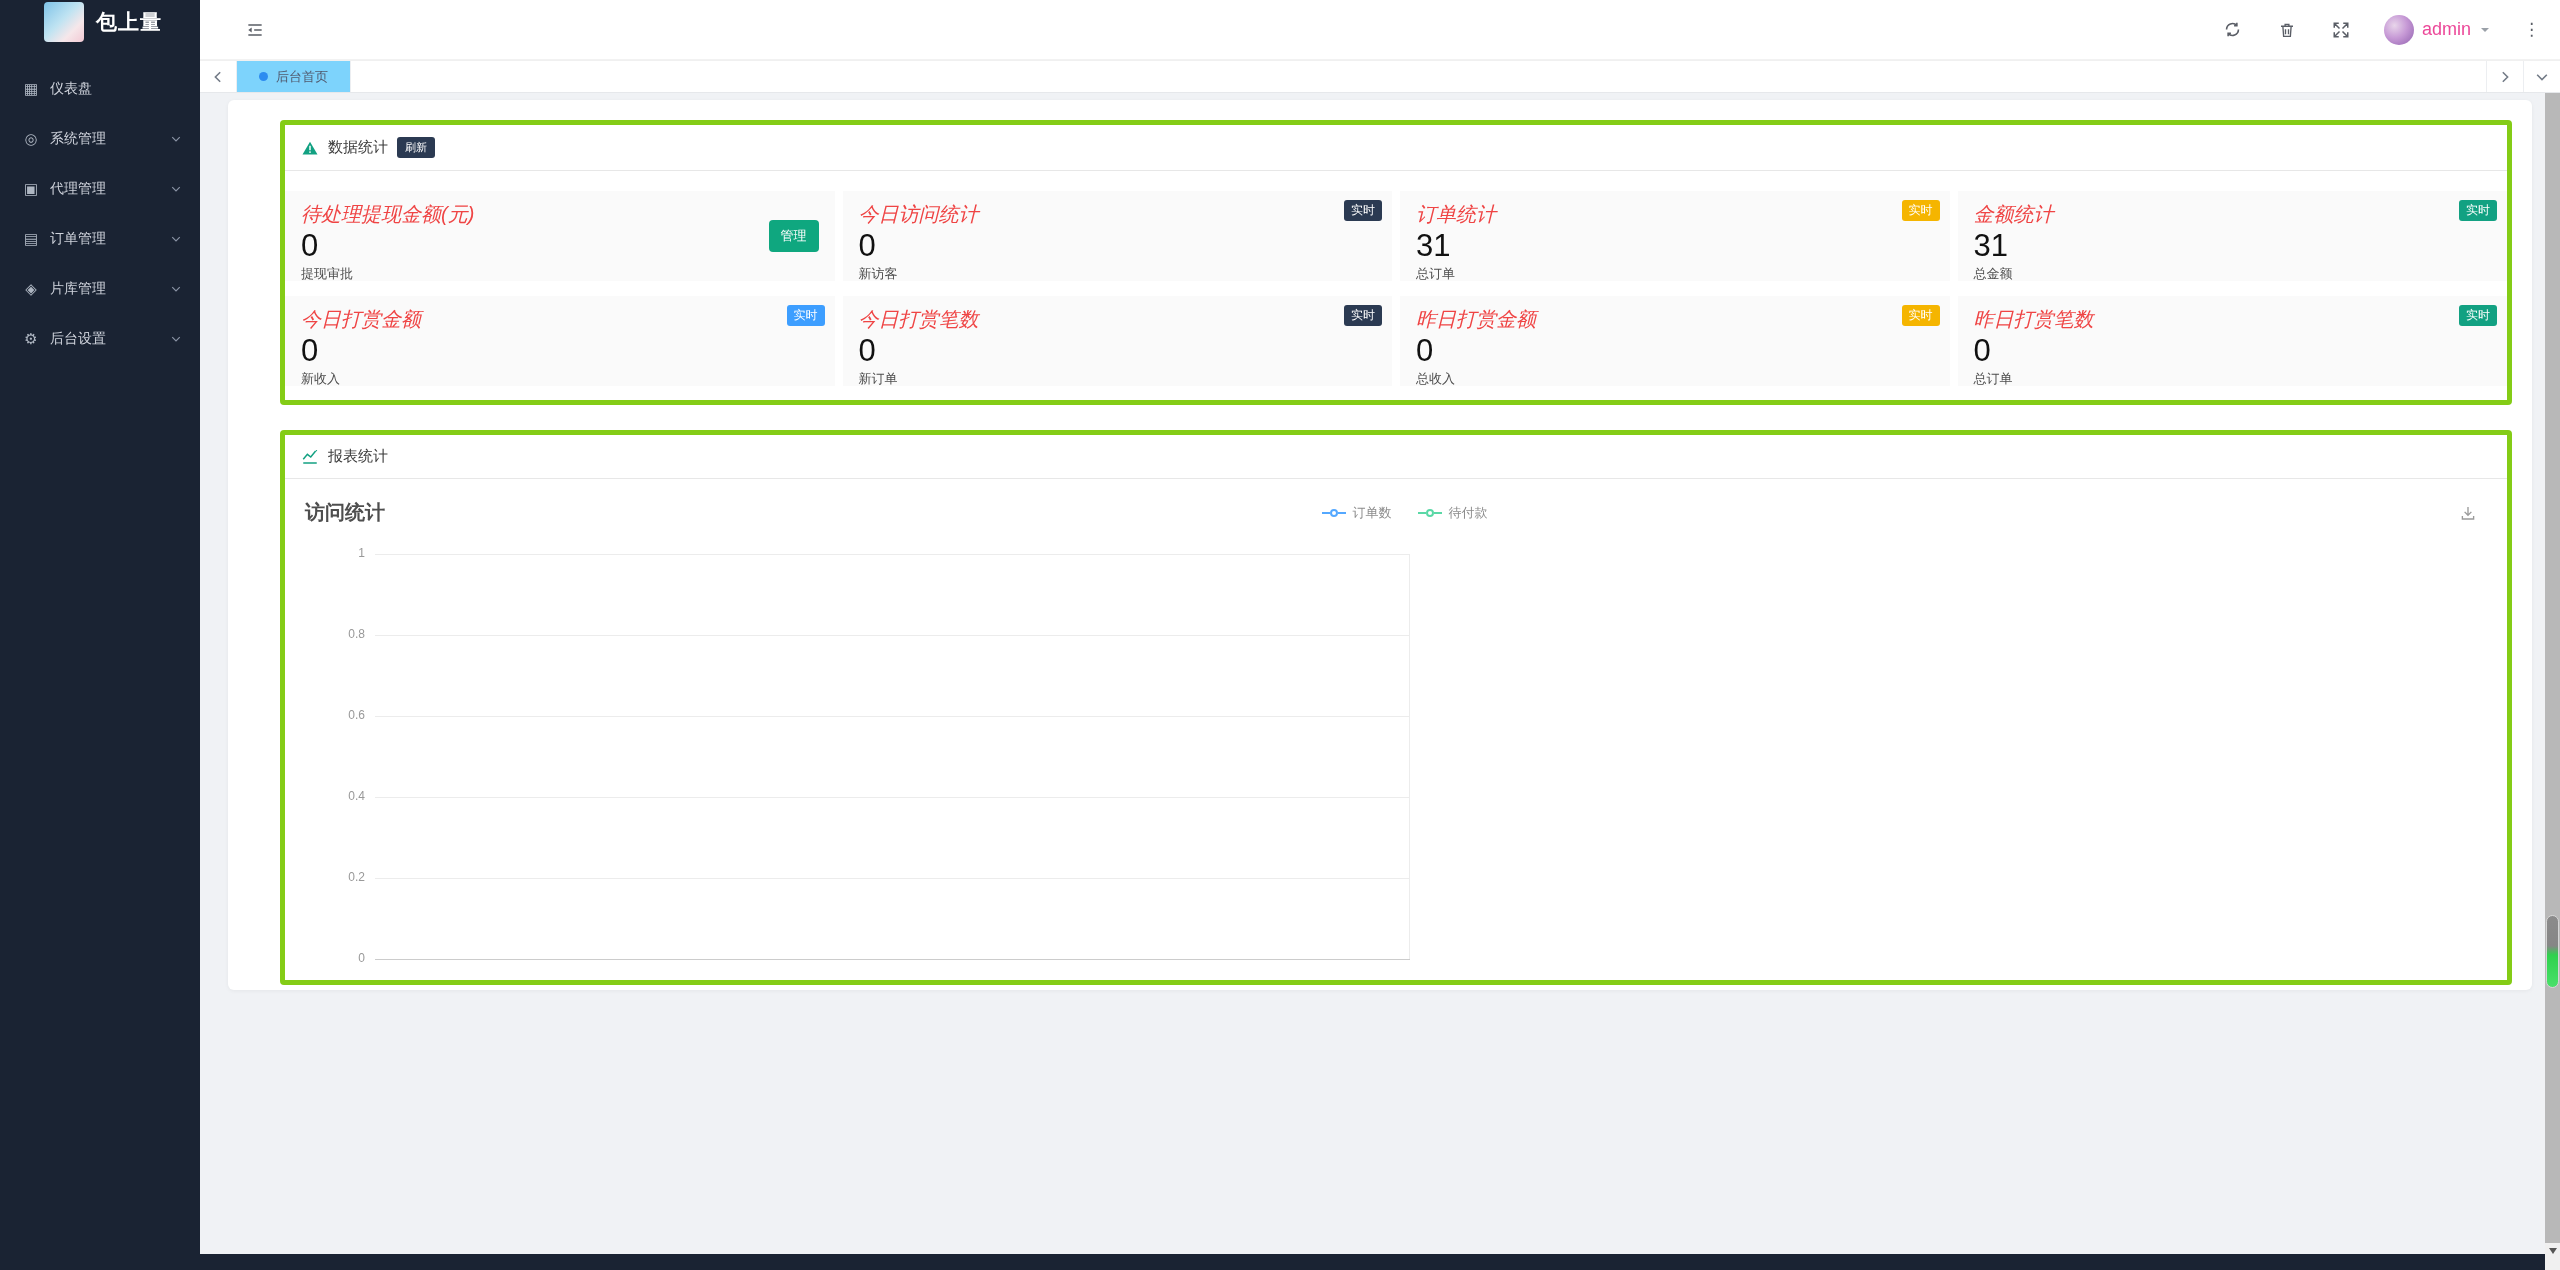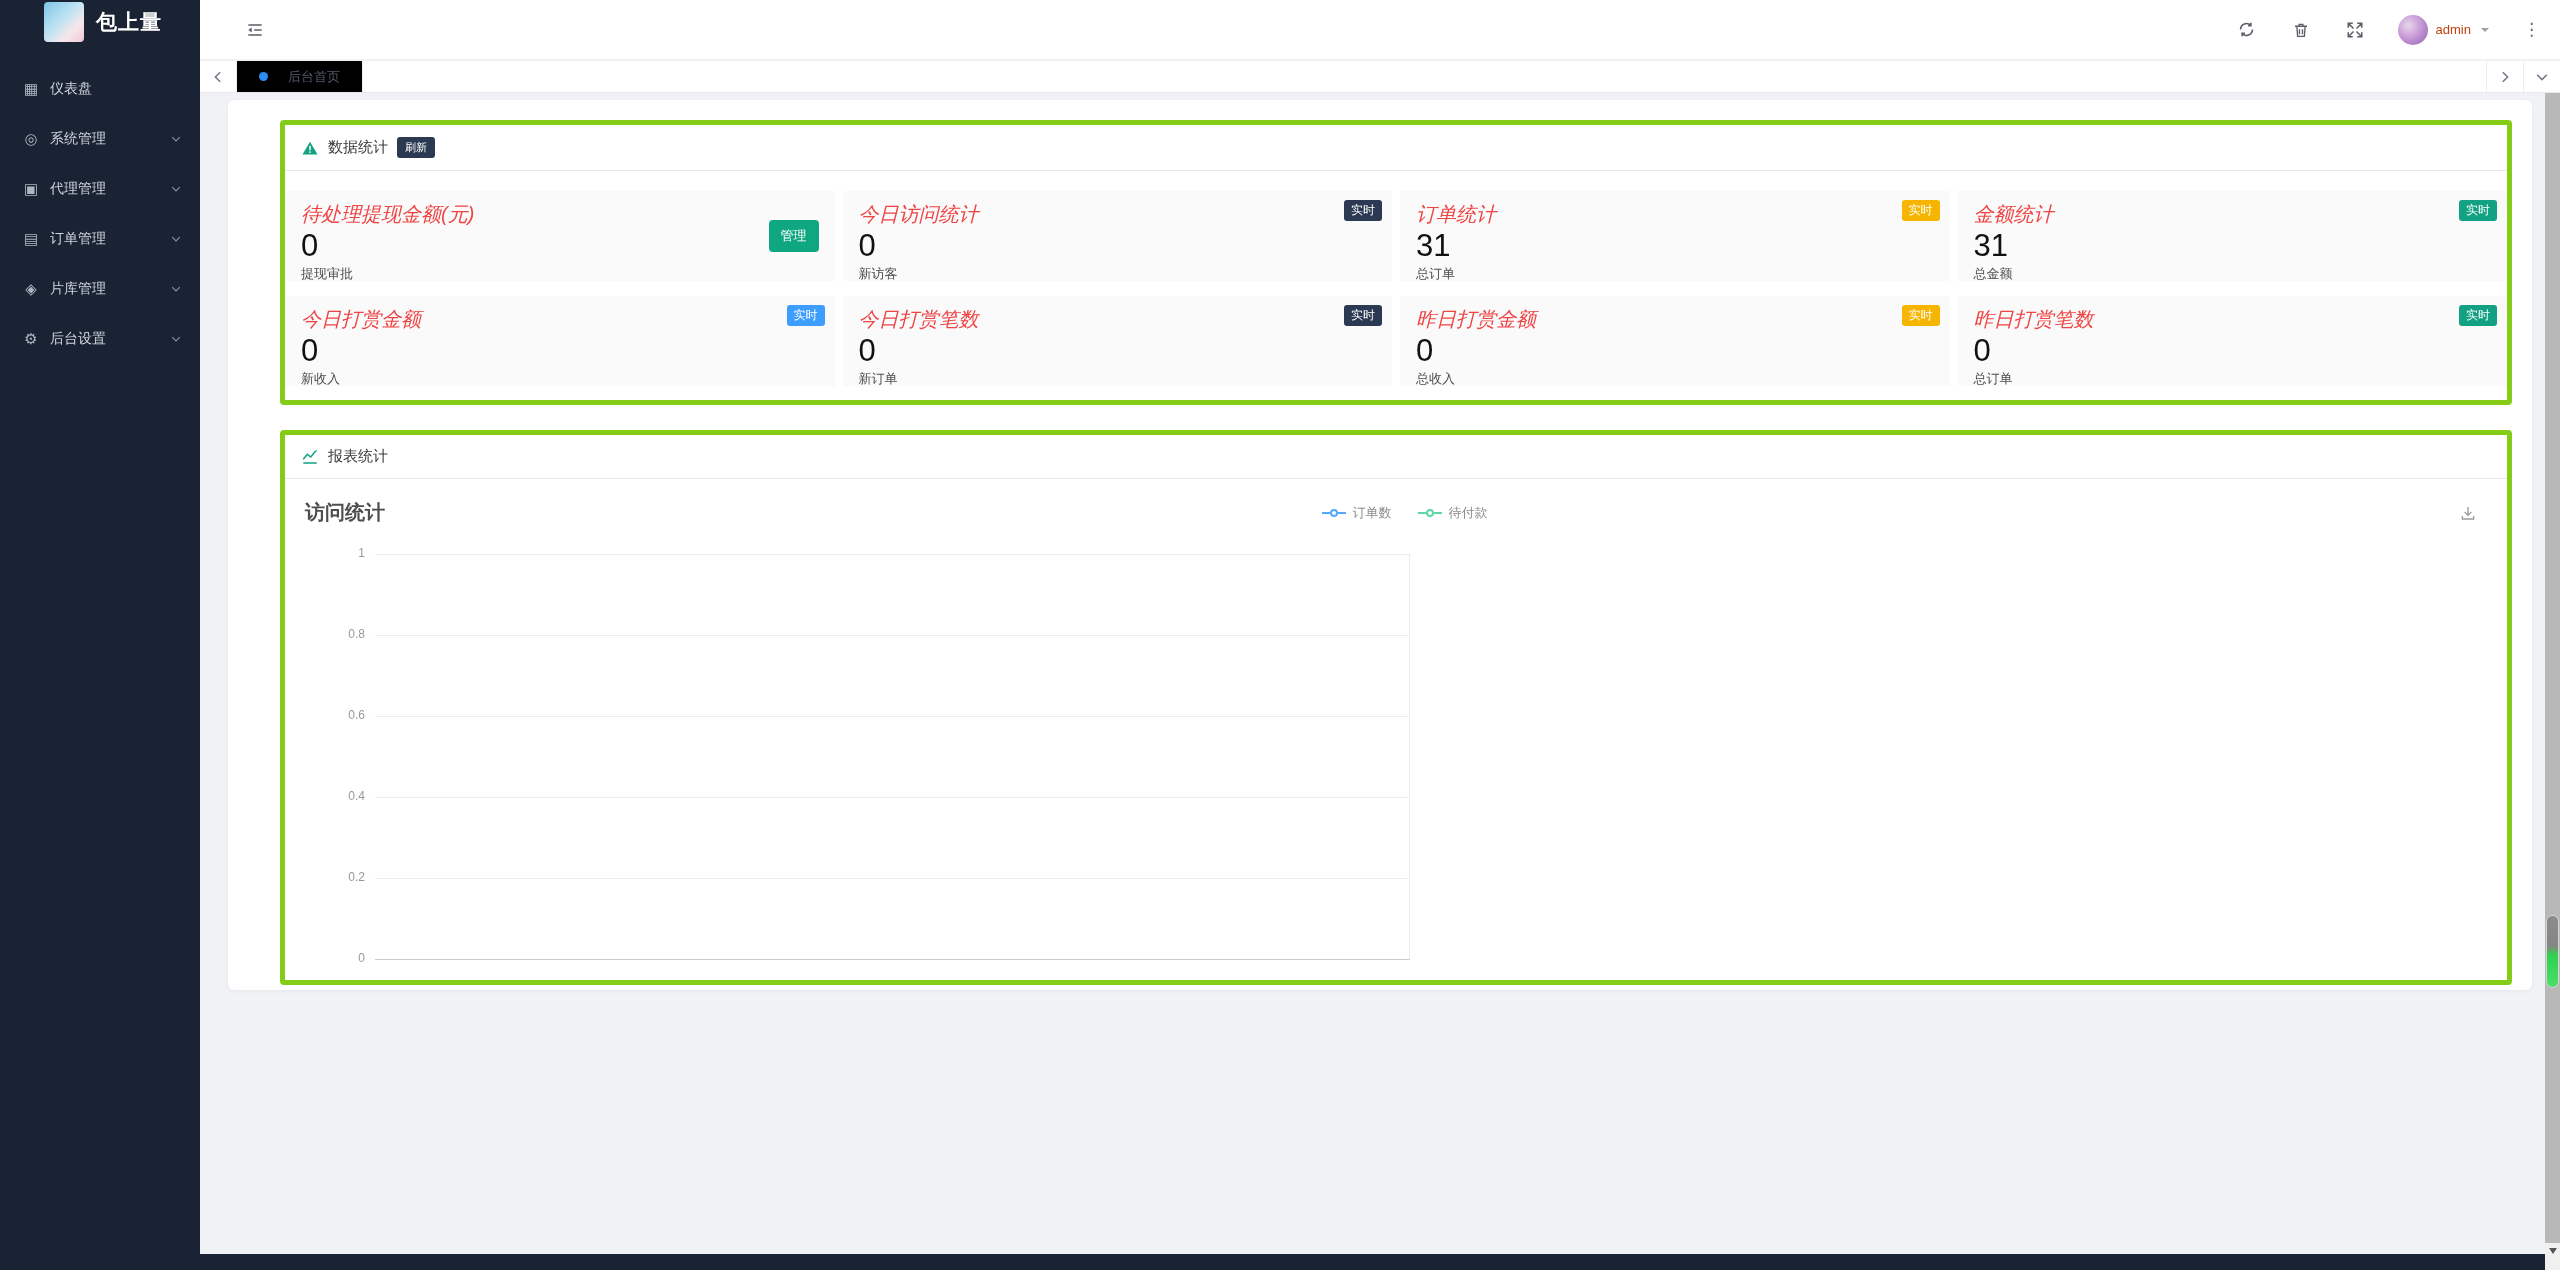--- a/index.html
+++ b/index.html
@@ -21,31 +21,31 @@
 
   
   .main { margin-left:200px; }
   .topbar { height:60px; background:#fff; display:flex; align-items:center; padding:0 20px 0 44px;
     border-bottom:1px solid #f2f2f2; }
   .icon-btn { width:22px; height:22px; display:inline-flex; align-items:center; justify-content:center; cursor:pointer; }
   .topbar-right { margin-left:auto; display:flex; align-items:center; gap:32px; }
   .user-box { display:flex; align-items:center; gap:8px; cursor:pointer; }
   .avatar { width:30px; height:30px; border-radius:50%;
     background:radial-gradient(circle at 35% 35%, #e8d5ea 0%, #c79ad6 45%, #8f5fae 100%); }
-  .user-name { font-size:13px; color:#c2410c; }
+  .user-name { font-size:18px; color:#ec4899; }
   .kebab { font-size:17px; color:#5a5e66; cursor:pointer; line-height:1; }
 
   
   .tabbar { height:33px; background:#fff; border-top:1px solid #f0f0f0; border-bottom:1px solid #e6e8eb;
     display:flex; align-items:stretch; }
   .tab-nav { width:37px; display:flex; align-items:center; justify-content:center;
     border-right:1px solid #eceef1; cursor:pointer; }
   .tab-nav.right { border-right:none; border-left:1px solid #eceef1; }
-  .tab-item { display:flex; align-items:center; gap:20px; padding:0 22px; border-right:1px solid #eceef1;
-    font-size:13px; color:#515a6e; cursor:pointer; background:#000000; }
+  .tab-item { display:flex; align-items:center; gap:8px; padding:0 22px; border-right:1px solid #eceef1;
+    font-size:13px; color:#515a6e; cursor:pointer; background:#7dd3fc; }
   .tab-dot { width:9px; height:9px; border-radius:50%; background:#2d8cf0; }
   .tab-spacer { flex:1; }
 
   
   .content { height:1161px; padding:7px 41px 0 28px; }
   .panel { width:2304px; height:890px; background:#fff; border-radius:6px;
     box-shadow:0 1px 4px rgba(0,0,0,.05); padding:20px; }
 
   .section { border:5px solid #84cc16; border-radius:4px; background:#fff;margin-left:32px; }
   .section-head { display:flex; align-items:center; gap:9px; padding:12px 16px;

